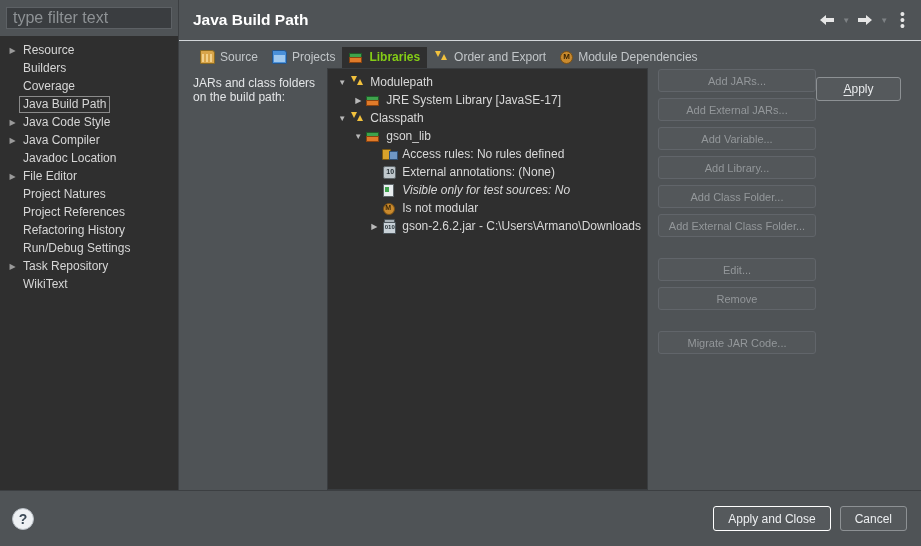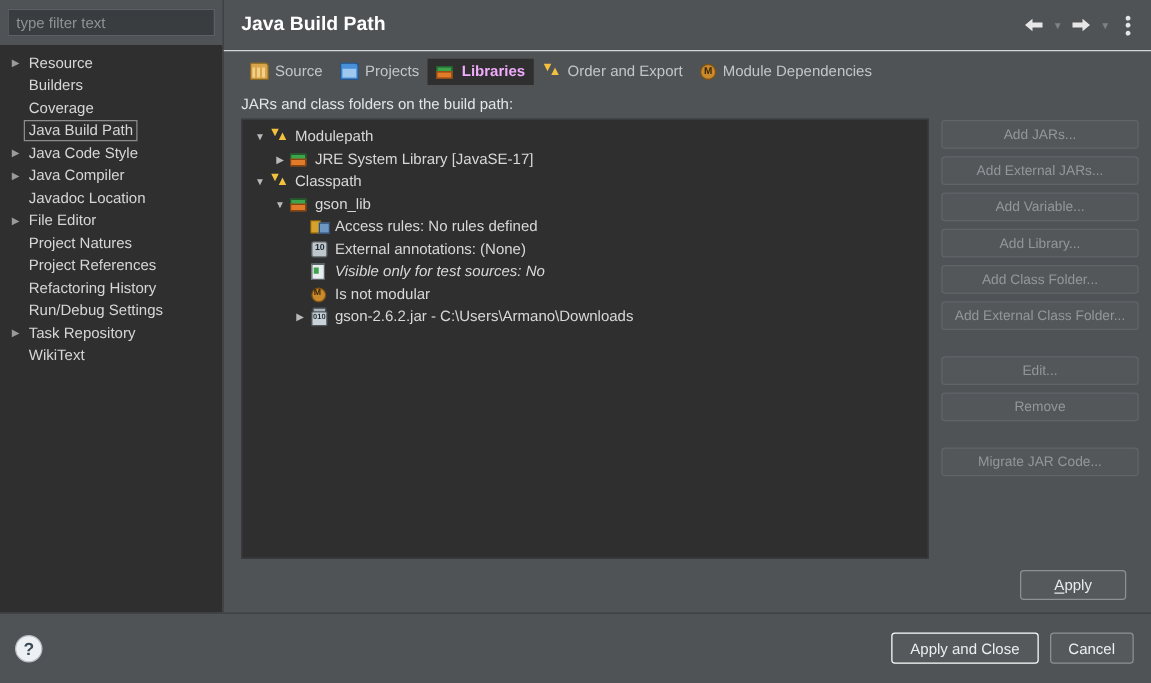--- a/index.html
+++ b/index.html
@@ -55,21 +55,21 @@
   .sidebar {
     width: 178px; min-width: 178px;
     background: #4f5356;
     display: flex; flex-direction: column;
     padding: 7px 6px 0 6px;
   }
   .filter-box {
     height: 22px; width: 100%;
     background: #3a3d40;
     border: 1px solid #5d6165;
-    color: #9a9ea1; font-size: 12px;
+    color: #9a9ea1; font-size: 16px;
     padding: 0 6px; outline: none;
     font-family: "Liberation Sans", sans-serif;
   }
   .filter-box::placeholder { color: #8e9295; }
   .nav-tree {
     flex: 1 1 auto; margin-top: 7px;
     background: #2f2f2f;
     margin-left: -6px; margin-right: -6px;
     padding: 5px 0 0 0;
     overflow: hidden;
@@ -120,21 +120,21 @@
   .tabs-row {
     display: flex; align-items: flex-end;
     padding: 6px 0 0 14px; gap: 0;
   }
   .tab {
     display: flex; align-items: center; gap: 5px;
     padding: 3px 7px 4px 7px;
     color: #c2c6c9; font-size: 12px; white-space: nowrap;
   }
   .tab.active {
-    background: #2f2f2f; color: #f0abfc; font-weight: bold;
+    background: #2f2f2f; color: #84cc16; font-weight: bold;
   }
   .tab-icon { width: 15px; height: 14px; position: relative; flex: 0 0 auto; }
 
   
   .ic-srcfolder {
     background: #d9a54a; border: 1px solid #8a6a22;
     border-radius: 1px 3px 1px 1px;
   }
   .ic-srcfolder::after {
     content:""; position:absolute; left:1px; top:3px; right:1px; bottom:1px;
@@ -174,21 +174,21 @@
   .ic-module {
     width: 13px; height: 13px; border-radius: 50%;
     background: #c98a2e; border: 1px solid #7d5112;
     color: #3b2605; font-size: 8px; font-weight: bold;
     display: flex; align-items: center; justify-content: center;
     line-height: 1;
   }
 
   
   .content {
-    flex: 1 1 auto; display: flex; flex-direction: column;
+    flex: 1 1 auto; display: flex; flex-direction: row;
     padding: 0 10px 0 14px; min-height: 0;
   }
   .content-label {
     color: #e3e5e7; font-size: 12px; padding: 8px 0 5px 0;
   }
   .content-main { display: flex; flex: 1 1 auto; min-height: 0; gap: 10px; }
 
   .tree-panel {
     flex: 1 1 auto; background: #2f2f2f;
     border: 1px solid #3a3d40;

